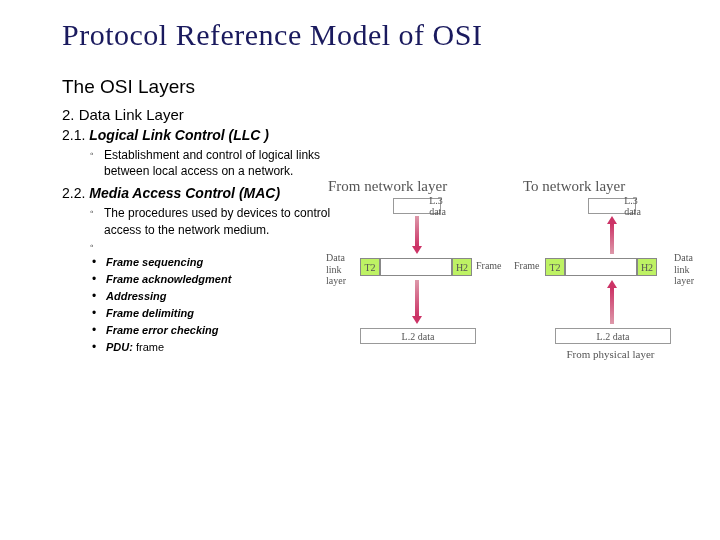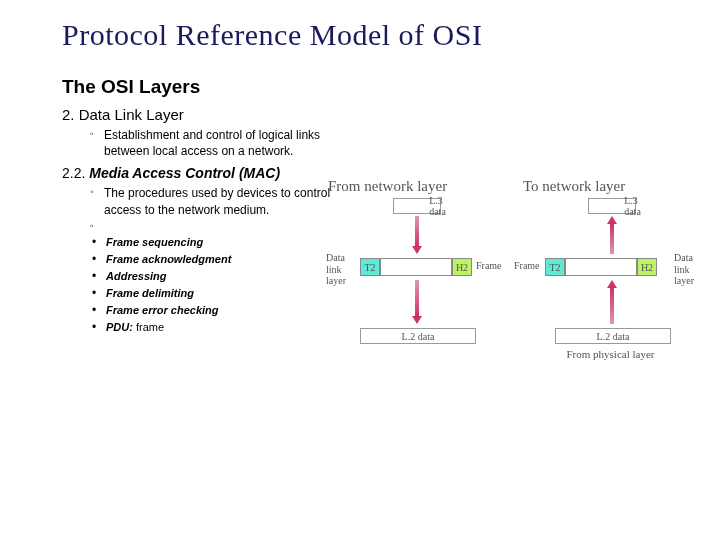--- a/index.html
+++ b/index.html
@@ -22,21 +22,21 @@
     color: #1a1a5e;
     margin-bottom: 24px;
     letter-spacing: 0.5px;
   }
   .left-col {
     width: 300px;
     float: left;
   }
   .subtitle {
     font-size: 19px;
-    font-weight: 700;
+    font-weight: 400;
     margin-bottom: 8px;
     font-family: Arial, sans-serif;
   }
   .section-h {
     font-size: 15px;
     font-weight: 400;
     margin-bottom: 4px;
     font-family: Arial, sans-serif;
   }
   .subsection-h {
@@ -136,21 +136,21 @@
   .row.left-row { left: 32px; }
   .row.right-row { left: 22px; }
   .seg {
     border: 1px solid #888;
     height: 18px;
     display: flex;
     align-items: center;
     justify-content: center;
     font-size: 10px;
   }
-  .seg.t2 { width: 20px; background: #5eead4; }
+  .seg.t2 { width: 20px; background: #bef264; }
   .seg.mid { width: 72px; background: #fff; }
   .seg.h2 { width: 20px; background: #bef264; }
   .side-label {
     position: absolute;
     font-size: 10px;
     line-height: 1.15;
     color: #555;
   }
   .side-label.dll-left { left: -2px; top: 74px; width: 28px; text-align: left; }
   .side-label.frame-left { left: 148px; top: 82px; }
@@ -172,20 +172,24 @@
 </head>
 <body>
 
 <div class="slide">
   <h1 class="title">Protocol Reference Model of OSI</h1>
 
   <div class="left-col">
     <div class="subtitle">The OSI Layers</div>
     <div class="section-h">2. Data Link Layer</div>
 
+    <div class="subsection-h">
+      <span>2.1.</span>
+      <span class="emph">Logical Link Control (LLC )</span>
+    </div>
     <div class="body-text">Establishment and control of logical links between local access on a network.</div>
 
     <div class="subsection-h">
       <span>2.2.</span>
       <span class="emph">Media Access Control (MAC)</span>
     </div>
     <div class="body-text">The procedures used by devices to control access to the network medium.</div>
     <div class="empty-bullet"></div>
 
     <ul class="bullets">

